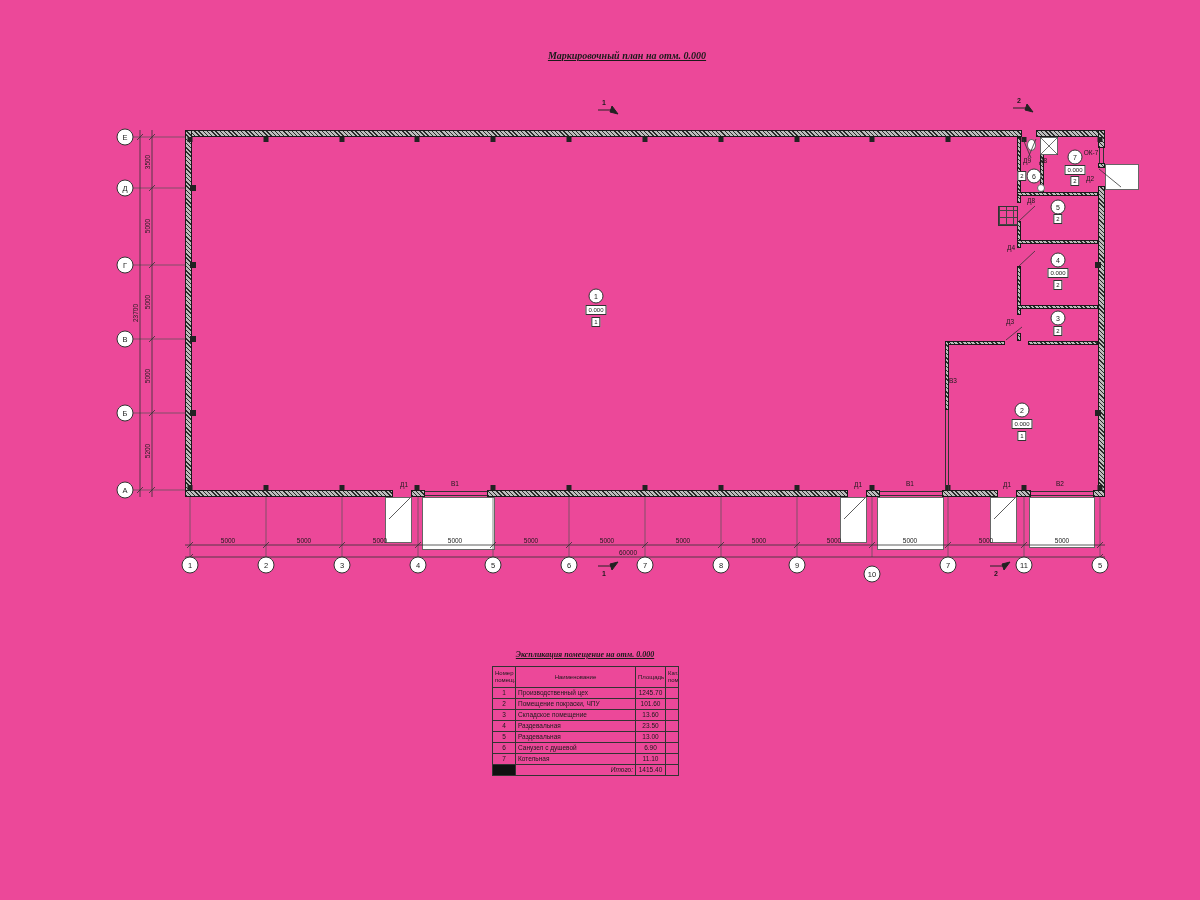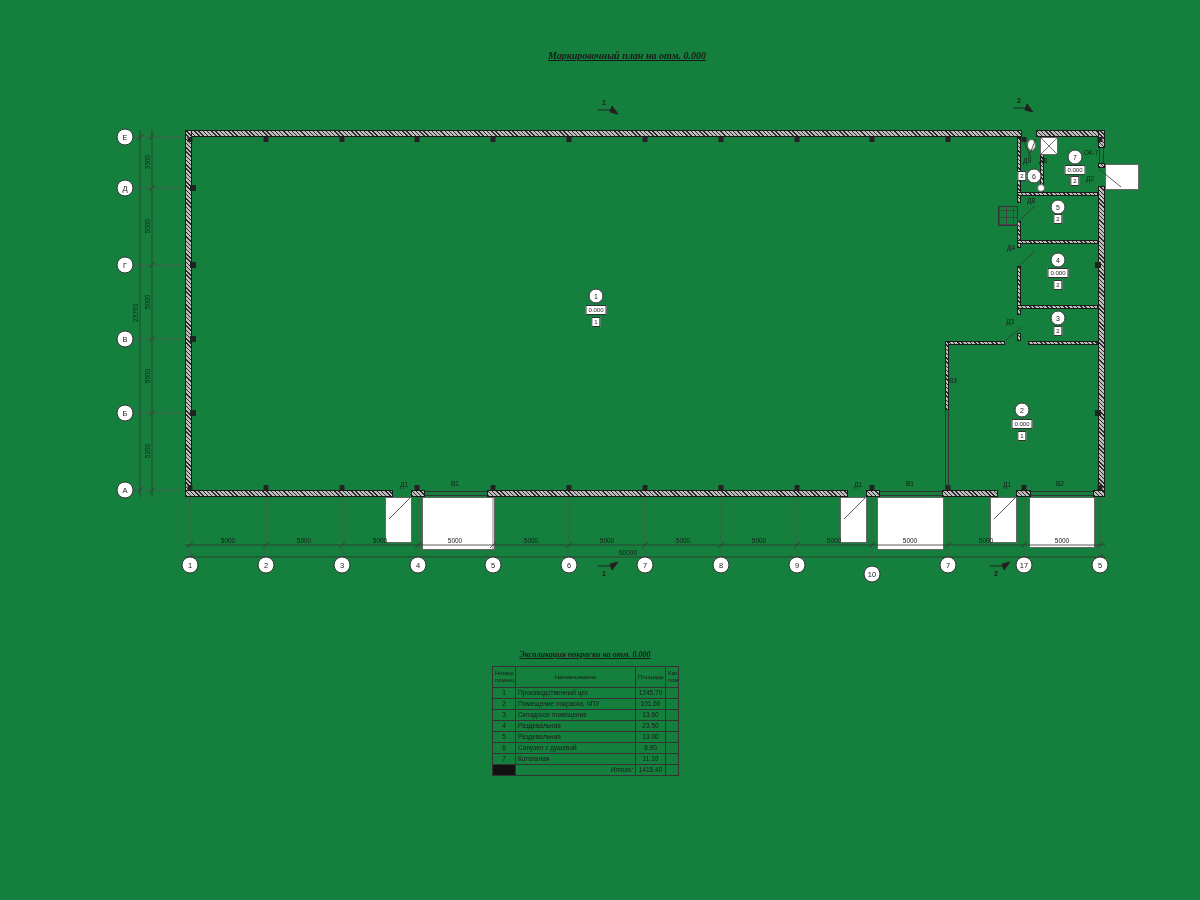--- a/index.html
+++ b/index.html
@@ -1,16 +1,16 @@
 <!DOCTYPE html>
 <html><head>
 <meta charset="utf-8">
 <style>
   html,body{margin:0;padding:0;background:#ffffff;}
-  .canvas{position:relative;width:1200px;height:900px;background:#15803d;overflow:hidden;
+  .canvas{position:relative;width:1200px;height:900px;background:#ec4899;overflow:hidden;
           font-family:"Liberation Sans",sans-serif;color:#1a1a1a;}
   .main-title{position:absolute;transform:translate(-50%,0);font-family:"Liberation Serif",serif;
           font-style:italic;font-weight:bold;font-size:10px;text-decoration:underline;white-space:nowrap;}
   .w{position:absolute;box-sizing:border-box;border:1px solid #1a1a1a;
      background:repeating-linear-gradient(45deg,#2b2b2b 0,#2b2b2b 1px,#bdbdbd 1px,#bdbdbd 3px);}
   .ln{position:absolute;background:#333;}
   .out{position:absolute;box-sizing:border-box;border:1px solid #666;background:#fff;}
   .tick{position:absolute;width:6px;height:6px;background:#222;}
   .grid{position:absolute;box-sizing:border-box;border:1px solid #333;
         background:repeating-linear-gradient(0deg,#444 0,#444 1px,transparent 1px,transparent 7px),
@@ -152,21 +152,21 @@
   <div class="bub" style="left:266px;top:565px">2</div>
   <div class="bub" style="left:342px;top:565px">3</div>
   <div class="bub" style="left:418px;top:565px">4</div>
   <div class="bub" style="left:493px;top:565px">5</div>
   <div class="bub" style="left:569px;top:565px">6</div>
   <div class="bub" style="left:645px;top:565px">7</div>
   <div class="bub" style="left:721px;top:565px">8</div>
   <div class="bub" style="left:797px;top:565px">9</div>
   <div class="bub" style="left:872px;top:574px">10</div>
   <div class="bub" style="left:948px;top:565px">7</div>
-  <div class="bub" style="left:1024px;top:565px">17</div>
+  <div class="bub" style="left:1024px;top:565px">11</div>
   <div class="bub" style="left:1100px;top:565px">5</div>
   <div class="bub" style="left:125px;top:137px">Е</div>
   <div class="bub" style="left:125px;top:188px">Д</div>
   <div class="bub" style="left:125px;top:265px">Г</div>
   <div class="bub" style="left:125px;top:339px">В</div>
   <div class="bub" style="left:125px;top:413px">Б</div>
   <div class="bub" style="left:125px;top:490px">А</div>
 
   <div class="dim" style="left:228px;top:544px">5000</div>
   <div class="dim" style="left:304px;top:544px">5000</div>
@@ -227,21 +227,21 @@
   <div class="lbl" style="left:953px;top:380px">В3</div>
   <div class="lbl" style="left:1090px;top:178px">Д2</div>
   <div class="lbl" style="left:1091px;top:152px">ОК-7</div>
   <div class="lbl" style="left:1010px;top:321px">Д3</div>
   <div class="lbl" style="left:1011px;top:247px">Д4</div>
   <div class="lbl" style="left:1031px;top:200px">Д8</div>
   <div class="lbl" style="left:1027px;top:160px">Д9</div>
   <div class="lbl" style="left:1043px;top:160px">Д8</div>
 
   <div class="tbl-wrap">
-    <div class="tbl-title">Экспликация покраски на отм. 0.000</div>
+    <div class="tbl-title">Экспликация помещение на отм. 0.000</div>
     <table class="expl">
       <colgroup>
           <col style="width:23px">
           <col style="width:120px">
           <col style="width:30px">
           <col style="width:13px">
         </colgroup>
       <tbody>
           <tr>
         <th>Номер помещ.</th>

